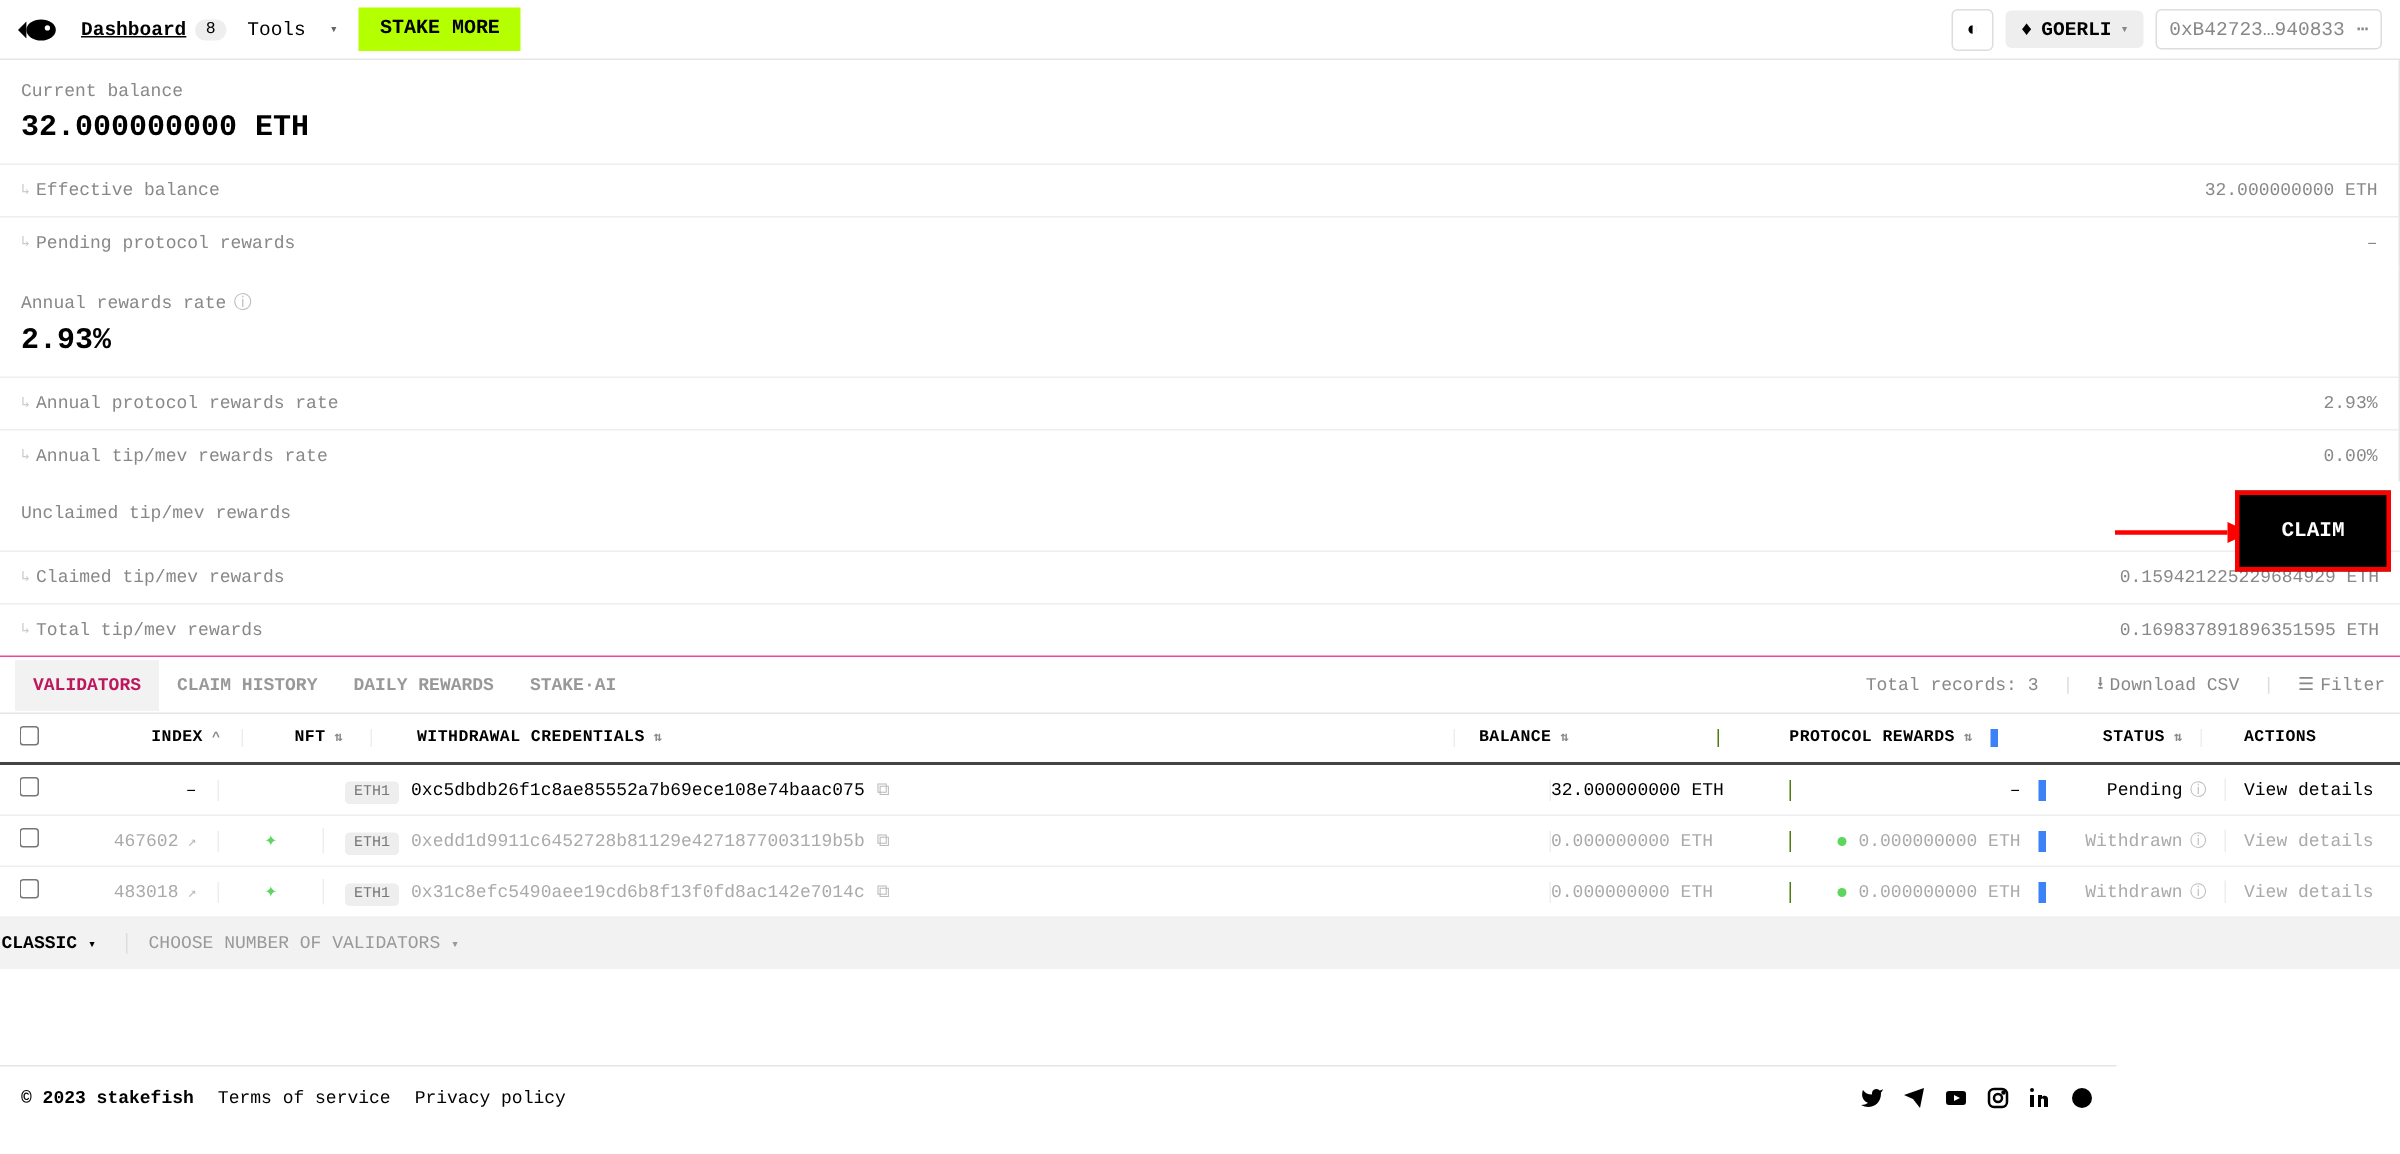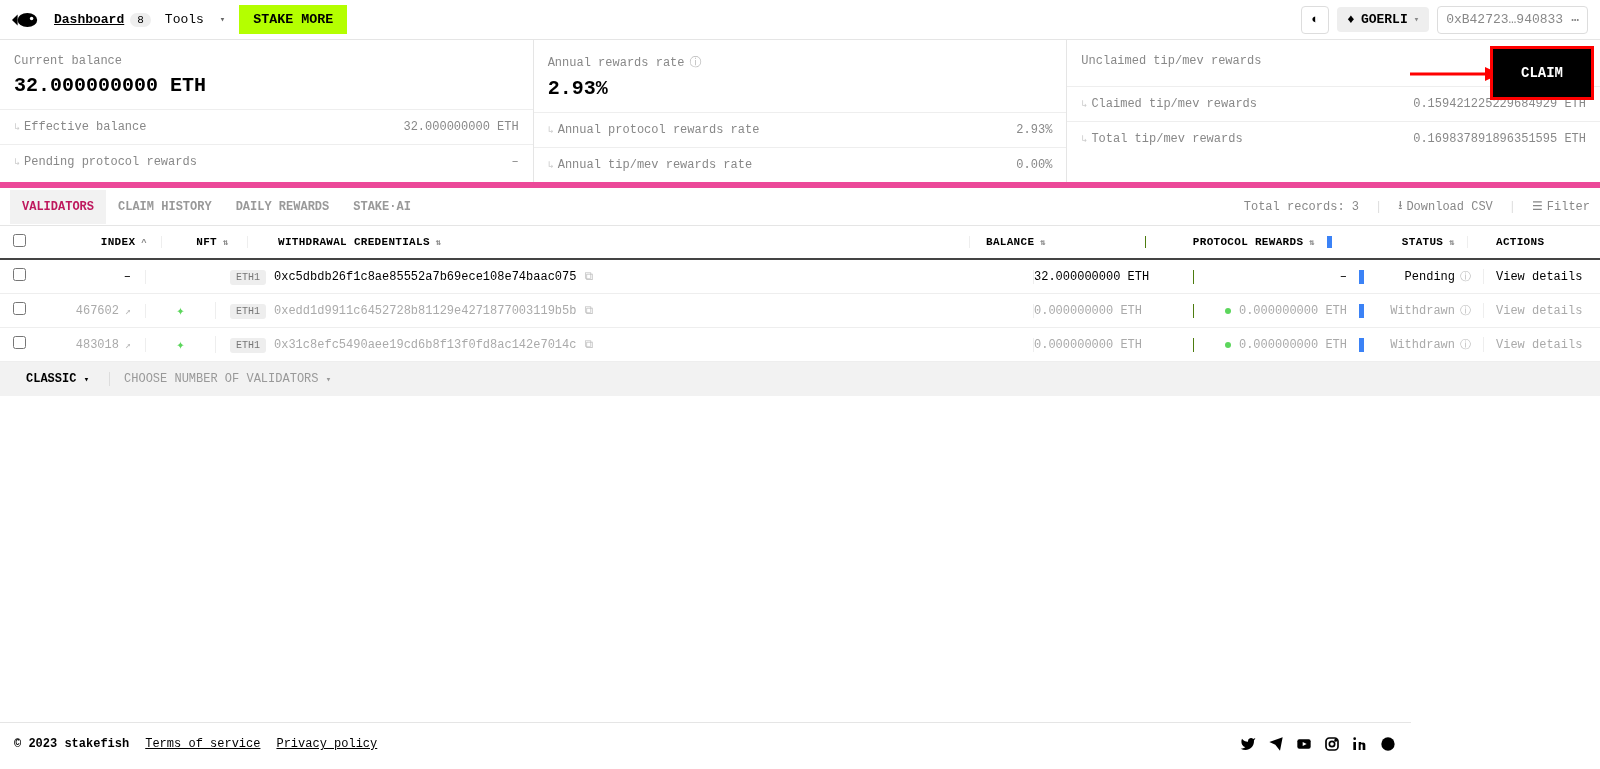--- a/index.html
+++ b/index.html
@@ -9,21 +9,21 @@
 .nav-link { font-weight:bold; text-decoration:underline; margin-right:6px; }
 .badge { background:#eee; border-radius:10px; padding:1px 7px; font-size:11px; display:inline-block; margin-right:14px; }
 .tools { margin-right:16px; cursor:pointer; }
 .chevron { font-size:9px; margin-right:14px; color:#666; }
 .stake-btn { background:#b4ff00; color:#000; font-weight:bold; padding:7px 14px; border:none; font-family:inherit; cursor:pointer; }
 .header-right { margin-left:auto; display:flex; align-items:center; gap:8px; }
 .icon-btn { width:28px; height:28px; border:1px solid #ddd; border-radius:4px; display:flex; align-items:center; justify-content:center; cursor:pointer; font-size:13px; }
 .network-pill { background:#eee; padding:5px 10px; border-radius:4px; display:flex; align-items:center; gap:6px; cursor:pointer; font-weight:bold; }
 .addr-pill { border:1px solid #ddd; padding:5px 8px; border-radius:4px; display:flex; align-items:center; gap:8px; color:#888; }
 
-.summary { display:flex; border-bottom:6px solid #ec4899; }
+.summary { display:flex; border-bottom:1px solid #ec4899;flex-direction:column; }
 .summary-col { flex:1; border-right:1px solid #e5e5e5; }
 .summary-col:last-child { border-right:none; }
 .summary-top { padding:14px 14px 12px; }
 .summary-label { color:#888; font-size:12px; margin-bottom:6px; display:flex; align-items:center; gap:5px; }
 .summary-value { font-size:20px; font-weight:bold; }
 .summary-sub { display:flex; justify-content:space-between; padding:10px 14px; border-top:1px solid #eee; color:#888; font-size:12px; align-items:center; }
 .sub-label { display:flex; align-items:center; gap:4px; }
 .sub-arrow { color:#ccc; font-size:10px; }
 
 .claim-area { position:relative; display:flex; align-items:center; }
@@ -49,27 +49,27 @@
 
 .trow { display:flex; align-items:center; height:34px; border-bottom:1px solid #eee; font-size:12px; }
 .trow.faded { color:#aaa; }
 .eth1-badge { background:#eee; color:#777; padding:2px 6px; border-radius:3px; font-size:10px; margin-right:8px; }
 .copy-i { color:#bbb; margin-left:8px; cursor:pointer; font-size:12px; }
 .ext-i { color:#bbb; margin-left:6px; font-size:10px; cursor:pointer; }
 .nft-icon { color:#5cd65c; font-size:14px; }
 .dot-g { width:6px; height:6px; background:#5cd65c; border-radius:50%; display:inline-block; margin-right:8px; }
 .info-i { color:#bbb; margin-left:5px; font-size:11px; }
 
-.footer-bar { display:flex; align-items:center; background:#f2f2f2; height:34px; padding:0 26px; font-size:12px; }
+.footer-bar { display:flex; align-items:center; background:#f2f2f2; height:34px; padding:0 1px; font-size:12px; }
 .footer-sel { font-weight:bold; cursor:pointer; margin-right:20px; }
 .footer-sel2 { color:#999; cursor:pointer; border-left:1px solid #ddd; padding-left:14px; }
 
-.page-footer { position:fixed; bottom:4px; left:0; right:0; display:flex; align-items:center; padding:12px 14px; border-top:1px solid #e5e5e5; font-size:12px; background:#fff; width:1411px; }
+.page-footer { position:fixed; bottom:16px; left:0; right:0; display:flex; align-items:center; padding:12px 14px; border-top:1px solid #e5e5e5; font-size:12px; background:#fff; width:1411px; }
 .pf-left { display:flex; gap:16px; align-items:center; }
-.pf-link { text-decoration:underline; cursor:pointer; }
+.pf-link { cursor:pointer; }
 .pf-right { margin-left:auto; display:flex; gap:10px; }
 .social-i { width:18px; height:18px; display:flex; align-items:center; justify-content:center; cursor:pointer; }
 </style>
 </head>
 <body>
 
 <div class="header">
   <svg class="logo" viewBox="0 0 40 24">
       <ellipse cx="22" cy="12" rx="14" ry="10" fill="#000"></ellipse>
       <circle cx="28" cy="10" r="2.5" fill="#fff"></circle>

